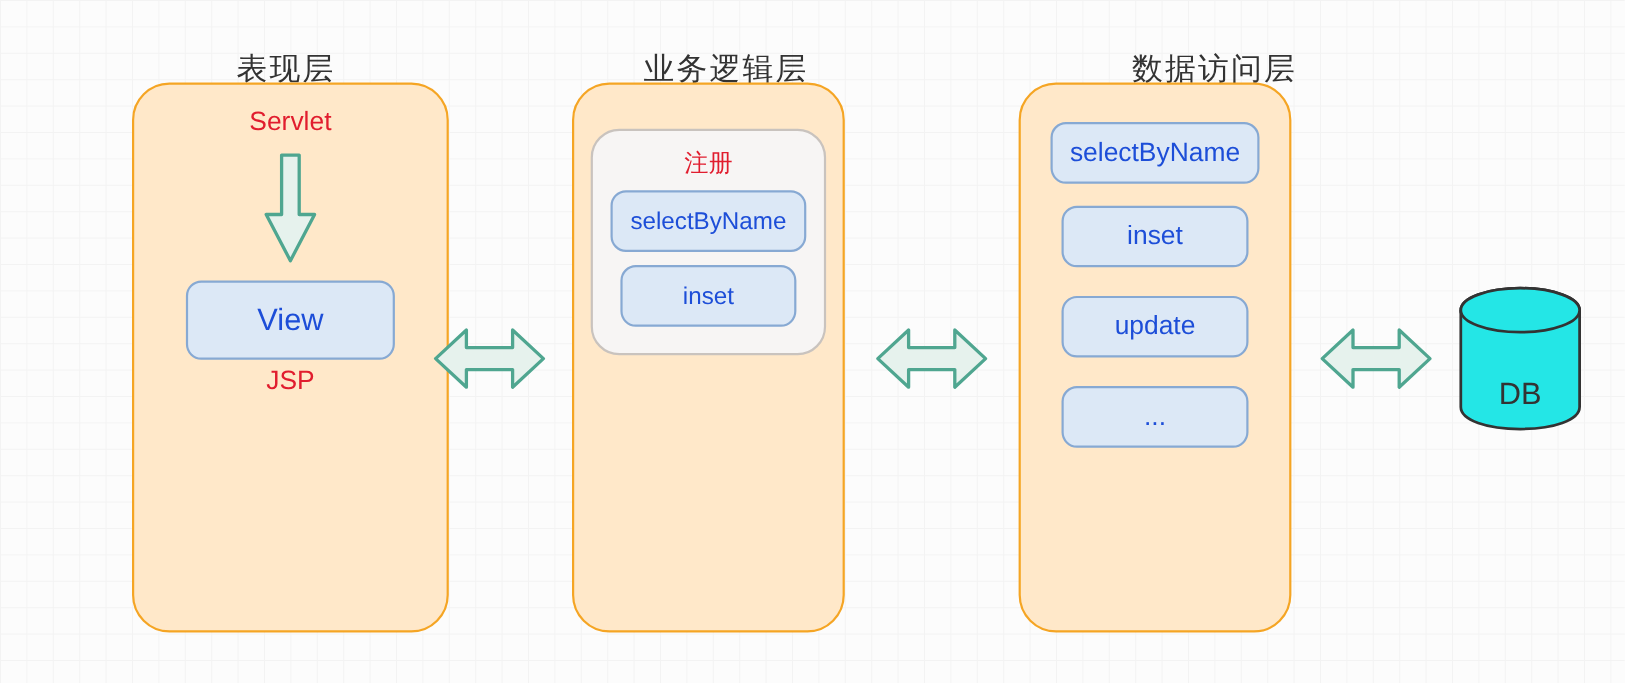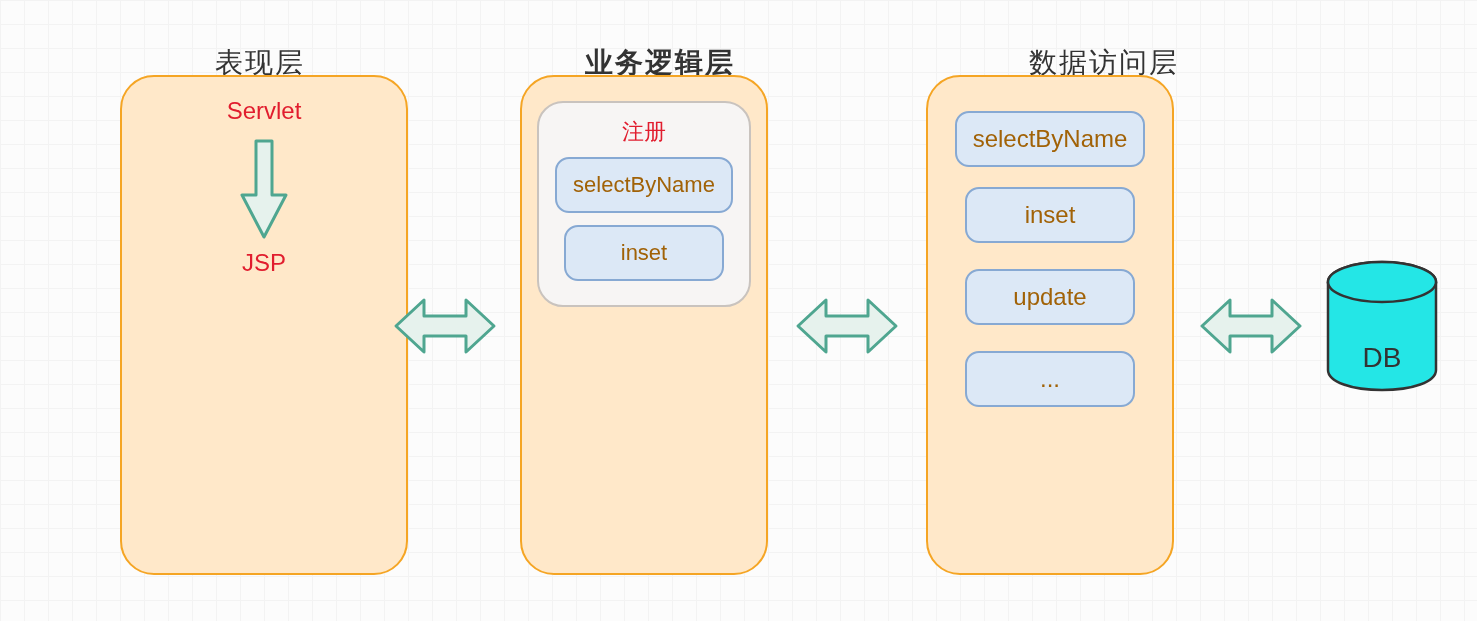--- a/index.html
+++ b/index.html
@@ -47,21 +47,21 @@
     padding: 14px 16px 18px;
     display: flex;
     flex-direction: column;
     align-items: center;
   }
   .pill {
     background: #DCE8F6;
     border: 2px solid #87A9D3;
     border-radius: 14px;
     font-size: 24px;
-    color: #a16207;
+    color: #1d4ed8;
     display: flex;
     align-items: center;
     justify-content: center;
     padding: 10px 16px;
     min-width: 170px;
     min-height: 56px;
     margin: 6px 0;
     text-align: center;
   }
   .pill.sm { min-width: 160px; font-size: 22px; }
@@ -69,40 +69,41 @@
     display: flex; justify-content: center; margin: 6px 0 4px;
   }
   .bi-arrow { position: absolute; }
   .db-wrap { position: absolute; display: flex; flex-direction: column; align-items: center; gap: 40px; }
   .db-label { font-size: 28px; margin-top: -96px; z-index: 2; position: relative; }
 </style>
 </head>
 <body>
 
 <div class="title" style="left:130px; top:20px;">表现层</div>
-<div class="title" style="left:530px; top:20px;font-weight:bold;">业务逻辑层</div>
+<div class="title" style="left:530px; top:20px;">业务逻辑层</div>
 <div class="title" style="left:974px; top:20px;">数据访问层</div>
 
 <div class="layer-box" style="left:120px; top:75px; width:288px; height:500px;">
   <div class="red-label">Servlet</div>
   <div class="arrow-down">
     <svg width="64" height="110" viewBox="0 0 64 110">
       <path d="M24 6 H40 V60 H54 L32 102 L10 60 H24 Z" fill="#E6F2ED" stroke="#4FA690" stroke-width="3" stroke-linejoin="round"></path>
     </svg>
   </div>
+  <div class="pill" style="min-width:190px; min-height:72px; font-size:28px;">View</div>
   <div class="red-label" style="margin-top:0;">JSP</div>
 </div>
 
 <div class="bi-arrow" style="left:390px; top:290px;">
   <svg width="110" height="72" viewBox="0 0 110 72">
     <path d="M6 36 L34 10 L34 26 H76 V10 L104 36 L76 62 V46 H34 V62 Z" fill="#E6F2ED" stroke="#4FA690" stroke-width="3" stroke-linejoin="round"></path>
   </svg>
 </div>
 
-<div class="layer-box" style="left:520px; top:75px; width:248px; height:500px; justify-content:flex-start; padding-top:24px;">
+<div class="layer-box" style="left:520px; top:75px; width:248px; height:500px; justify-content:flex-start; padding-top:40px;">
   <div class="inner-group">
     <div class="red-label" style="font-size:22px;">注册</div>
     <div class="pill sm">selectByName</div>
     <div class="pill sm">inset</div>
   </div>
 </div>
 
 <div class="bi-arrow" style="left:792px; top:290px;">
   <svg width="110" height="72" viewBox="0 0 110 72">
     <path d="M6 36 L34 10 L34 26 H76 V10 L104 36 L76 62 V46 H34 V62 Z" fill="#E6F2ED" stroke="#4FA690" stroke-width="3" stroke-linejoin="round"></path>

